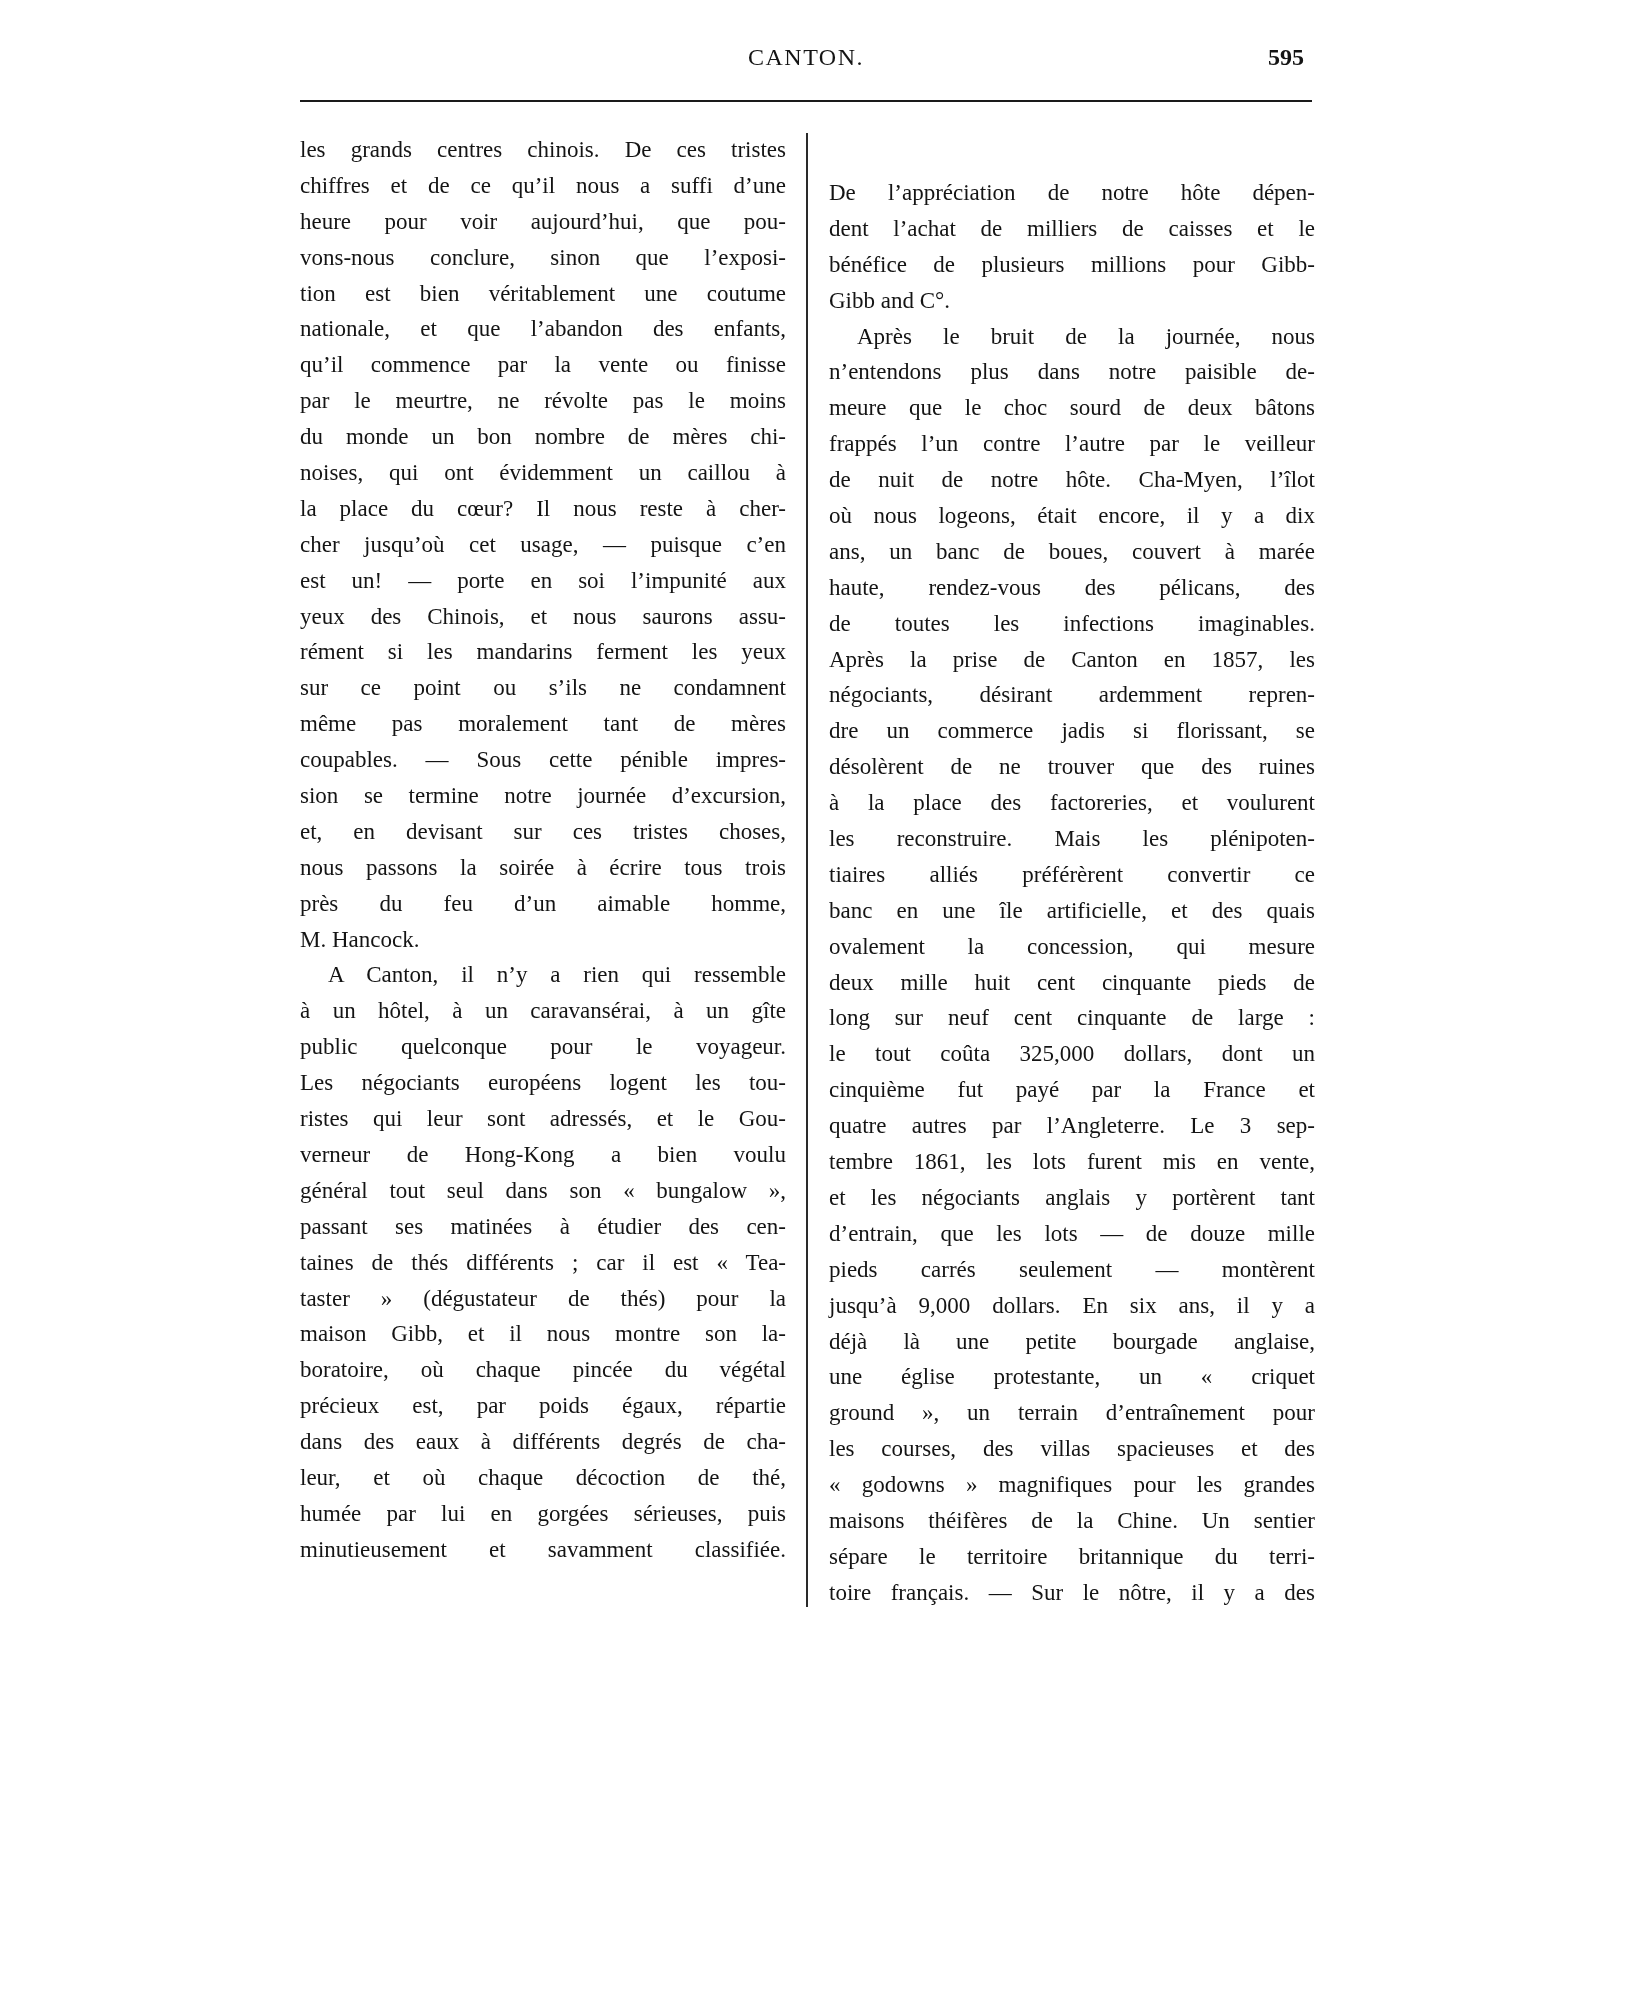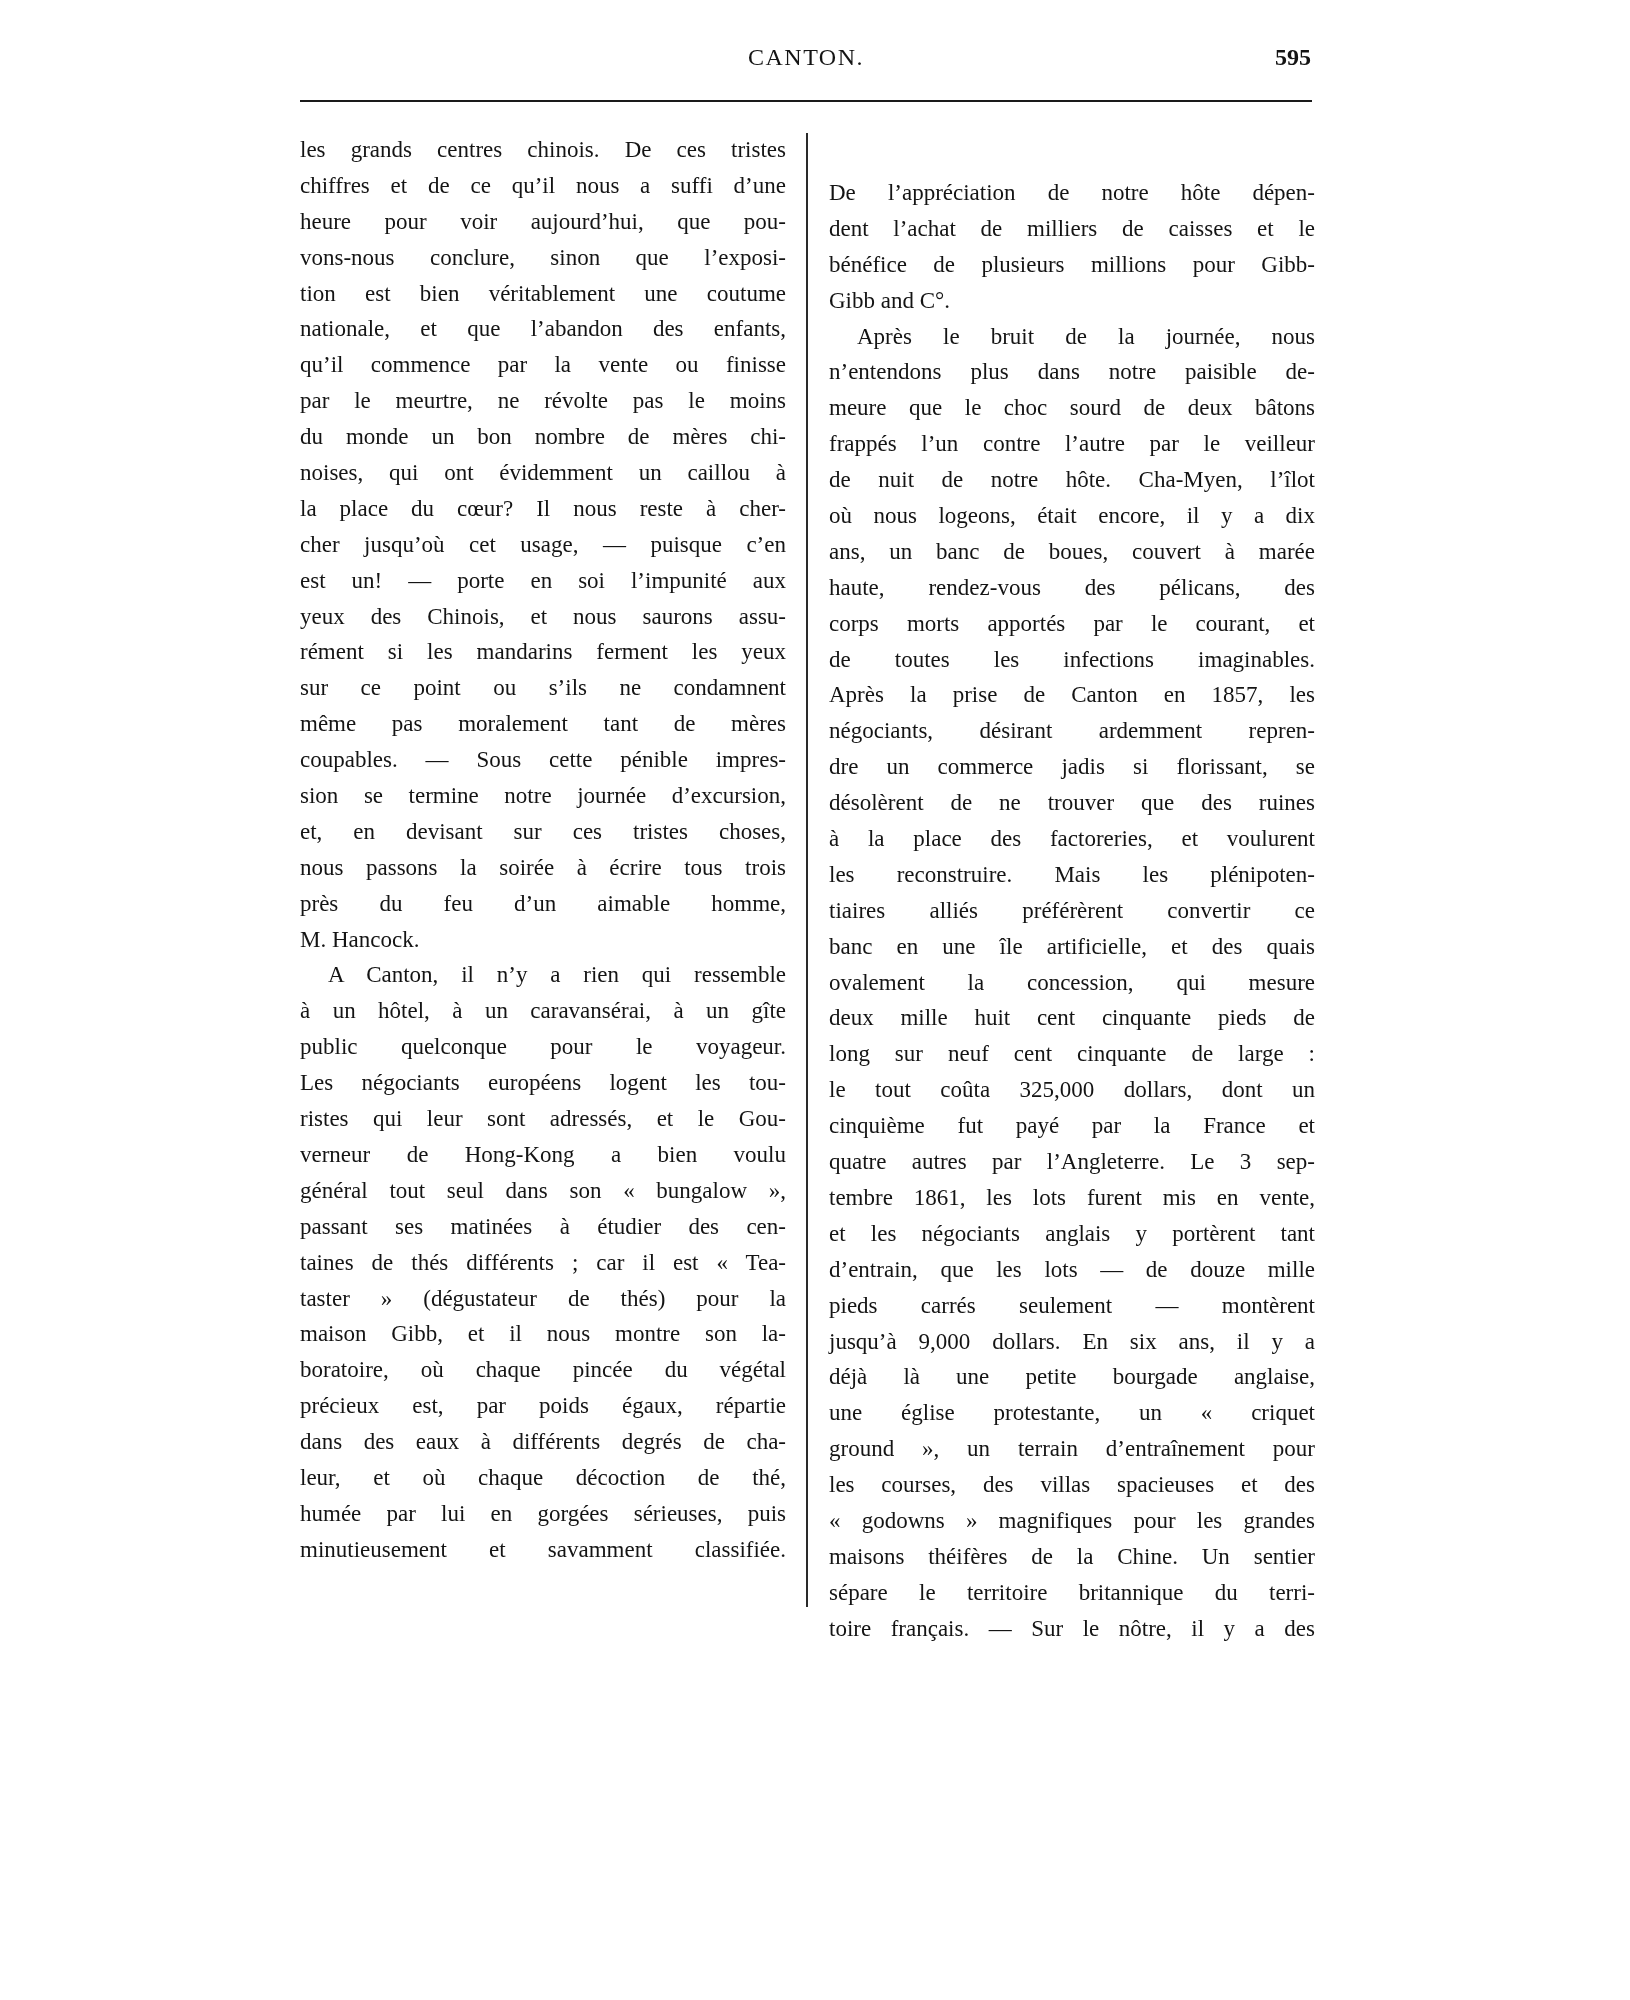--- a/index.html
+++ b/index.html
@@ -1,21 +1,21 @@
 <!DOCTYPE html>
 <html><head>
 <meta charset="utf-8">
 <style>
   html, body { margin:0; padding:0; background:#ffffff; }
   body { width:1630px; height:2000px; position:relative; overflow:hidden;
          font-family:"Liberation Serif","DejaVu Serif",serif; color:#141414; }
   .running-head { position:absolute; top:44px; left:300px; width:1012px; height:40px; }
   .head-title { position:absolute; left:0; right:0; top:0; text-align:center;
                 font-size:24px; letter-spacing:1.5px; font-family:"Liberation Serif",serif; }
-  .head-page { position:absolute; right:1px; top:0; font-size:24px; font-weight:bold; }
+  .head-page { position:absolute; right:8px; top:0; font-size:24px; font-weight:bold; }
   .head-rule { position:absolute; top:100px; left:300px; width:1012px; height:0;
                border-top:2.5px solid #1a1a1a; }
   .column { position:absolute; top:132px; width:486px; font-size:23px; }
   .col-left { left:300px; }
   .col-right { left:829px;margin-top:43px; }
   .divider { position:absolute; left:806px; top:133px; height:1474px; width:0;
              border-left:2px solid #2a2a2a; }
   .line { height:35.9px; line-height:35.9px; white-space:nowrap;
           text-align:justify; text-align-last:justify; overflow:visible; }
   .line.last { text-align-last:left; }
@@ -79,21 +79,20 @@
     <div class="line">bénéfice de plusieurs millions pour Gibb-</div>
     <div class="line last">Gibb and C°.</div>
     <div class="line indent">Après le bruit de la journée, nous</div>
     <div class="line">n’entendons plus dans notre paisible de-</div>
     <div class="line">meure que le choc sourd de deux bâtons</div>
     <div class="line">frappés l’un contre l’autre par le veilleur</div>
     <div class="line">de nuit de notre hôte. Cha-Myen, l’îlot</div>
     <div class="line">où nous logeons, était encore, il y a dix</div>
     <div class="line">ans, un banc de boues, couvert à marée</div>
     <div class="line">haute, rendez-vous des pélicans, des</div>
-    <div class="line">corps morts apportés par le courant, et</div>
     <div class="line">de toutes les infections imaginables.</div>
     <div class="line">Après la prise de Canton en 1857, les</div>
     <div class="line">négociants, désirant ardemment repren-</div>
     <div class="line">dre un commerce jadis si florissant, se</div>
     <div class="line">désolèrent de ne trouver que des ruines</div>
     <div class="line">à la place des factoreries, et voulurent</div>
     <div class="line">les reconstruire. Mais les plénipoten-</div>
     <div class="line">tiaires alliés préférèrent convertir ce</div>
     <div class="line">banc en une île artificielle, et des quais</div>
     <div class="line">ovalement la concession, qui mesure</div>

